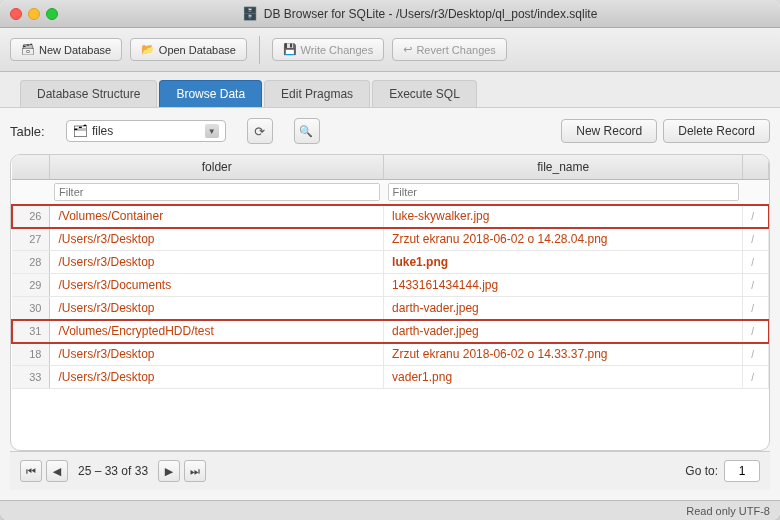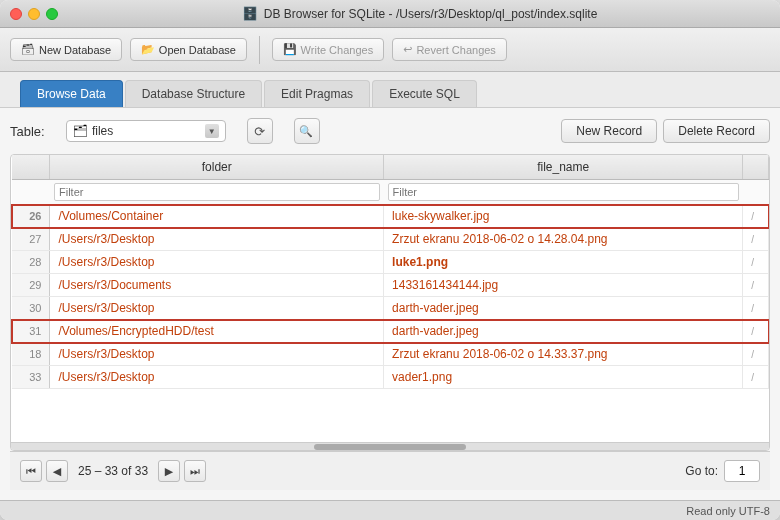--- a/index.html
+++ b/index.html
@@ -186,25 +186,25 @@
       border-radius: 4px;
       padding: 4px 14px;
       font-size: 12px;
       color: #333;
       cursor: pointer;
     }
     
     .data-table-wrap {
       flex: 1;
       border: 1px solid #ccc;
-      border-radius: 4px;
+      border-radius: 10px;
       overflow: hidden;
       background: #fff;
       display: flex;
-      flex-direction: column;
+      flex-direction: row;
     }
     .data-table {
       width: 100%;
       border-collapse: collapse;
       font-size: 12px;
     }
     .data-table thead th {
       background: linear-gradient(to bottom, #f0f0f0, #e0e0e0);
       border-bottom: 1px solid #bbb;
       border-right: 1px solid #ccc;
@@ -361,25 +361,25 @@
       <span>💾</span>
       <span>Write Changes</span>
     </button>
     <button class="toolbar-btn" style="color:#999;">
       <span>↩</span>
       <span>Revert Changes</span>
     </button>
   </div>
 
   <div class="tabs-bar">
+    <div class="tab">
+      <span>Database Structure</span>
+    </div>
     <div class="tab active">
       <span>Browse Data</span>
-    </div>
-    <div class="tab">
-      <span>Database Structure</span>
     </div>
     <div class="tab">
       <span>Edit Pragmas</span>
     </div>
     <div class="tab">
       <span>Execute SQL</span>
     </div>
   </div>
 
   <div class="content">
@@ -422,21 +422,21 @@
               </td>
               <td>
                 <input class="filter-input" value="" placeholder="Filter" style="">
               </td>
               <td></td>
             </tr>
           </thead>
           <tbody id="table-body">
 
           <tr style="outline: rgb(192, 57, 43) solid 2px; outline-offset: -1px; position: relative;">
-                <td class="row-num" style="border-top: 1.5px solid rgb(192, 57, 43); border-bottom: 1.5px solid rgb(192, 57, 43); border-left: 1.5px solid rgb(192, 57, 43); font-weight: bold;">26</td>
+                <td class="row-num" style="border-top: 1.5px solid rgb(192, 57, 43); border-bottom: 1.5px solid rgb(192, 57, 43); border-left: 1.5px solid rgb(192, 57, 43);">26</td>
                 <td style="max-width: 260px; border-top: 1.5px solid rgb(192, 57, 43); border-bottom: 1.5px solid rgb(192, 57, 43);">/Volumes/Container</td>
                 <td style="max-width: 280px; border-top: 1.5px solid rgb(192, 57, 43); border-bottom: 1.5px solid rgb(192, 57, 43);">luke-skywalker.jpg</td>
                 <td style="color: rgb(170, 170, 170); font-size: 10px; border-top: 1.5px solid rgb(192, 57, 43); border-bottom: 1.5px solid rgb(192, 57, 43); border-right: 1.5px solid rgb(192, 57, 43);">/</td>
               </tr>
               <tr>
                 <td class="row-num">27</td>
                 <td style="max-width: 260px;">/Users/r3/Desktop</td>
                 <td style="max-width: 280px;">Zrzut ekranu 2018-06-02 o 14.28.04.png</td>
                 <td style="color: rgb(170, 170, 170); font-size: 10px;">/</td>
               </tr>

